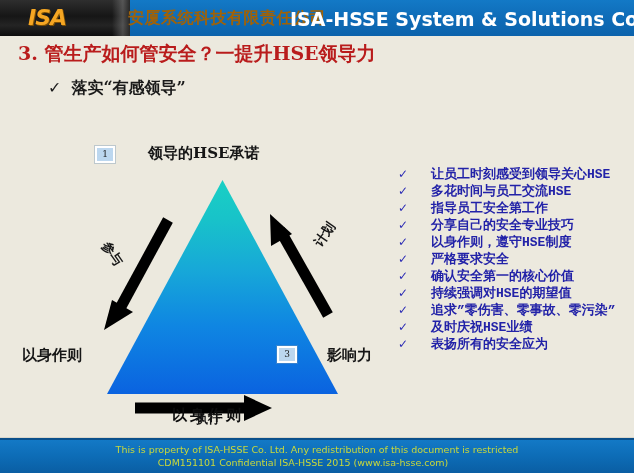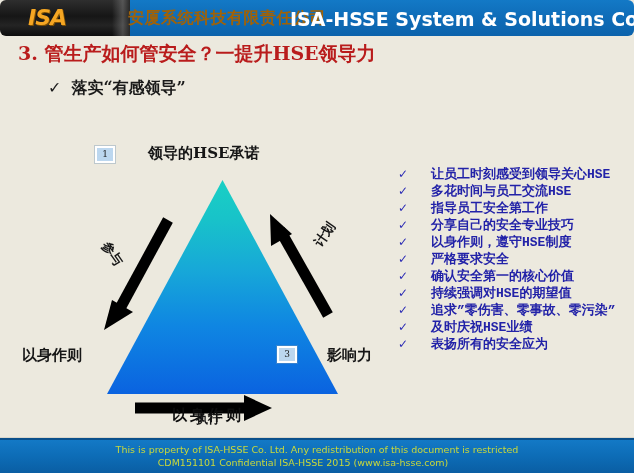--- a/index.html
+++ b/index.html
@@ -5,21 +5,21 @@
   html,body{margin:0;padding:0;}
   body{
     width:634px;height:473px;
     background:#ece9de;
     font-family:"DejaVu Sans","Liberation Sans",sans-serif;
     overflow:hidden;position:relative;
   }
   #slide{position:relative;width:634px;height:473px;overflow:hidden;background:#ece9de;}
 
   
-  .hdr{position:absolute;left:0;top:0;width:634px;height:36px;overflow:hidden;border-radius:6px;}
+  .hdr{position:absolute;left:0;top:0;width:634px;height:36px;overflow:hidden;}
   .hdr-dark{position:absolute;left:0;top:0;width:130px;height:36px;
     background:linear-gradient(180deg,#2e2e2e 0%,#161616 45%,#242424 70%,#0d0d0d 100%);}
   .hdr-dark:after{content:"";position:absolute;right:0;top:0;width:18px;height:36px;
     background:linear-gradient(90deg,rgba(60,60,60,0) 0%,rgba(120,120,120,.55) 60%,rgba(40,40,40,.9) 100%);}
   .hdr-blue{position:absolute;left:118px;top:0;width:516px;height:36px;
     background:linear-gradient(180deg,#1379c6 0%,#0f6db9 45%,#0b62ab 100%);}
   .logo{position:absolute;left:28px;top:6px;width:84px;height:24px;
     color:#f5a623;font-style:italic;font-weight:bold;font-size:22px;
     letter-spacing:-1px;line-height:24px;
     font-family:"DejaVu Sans","Liberation Sans",sans-serif;

